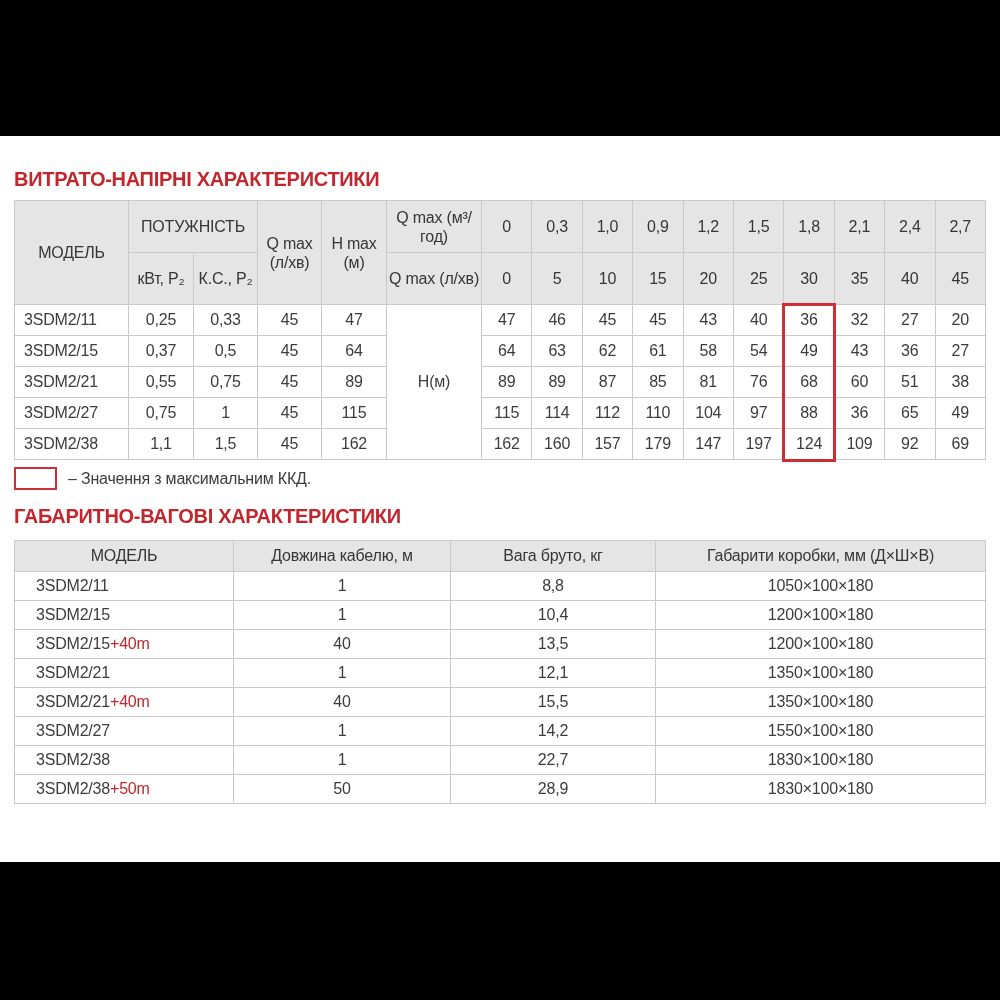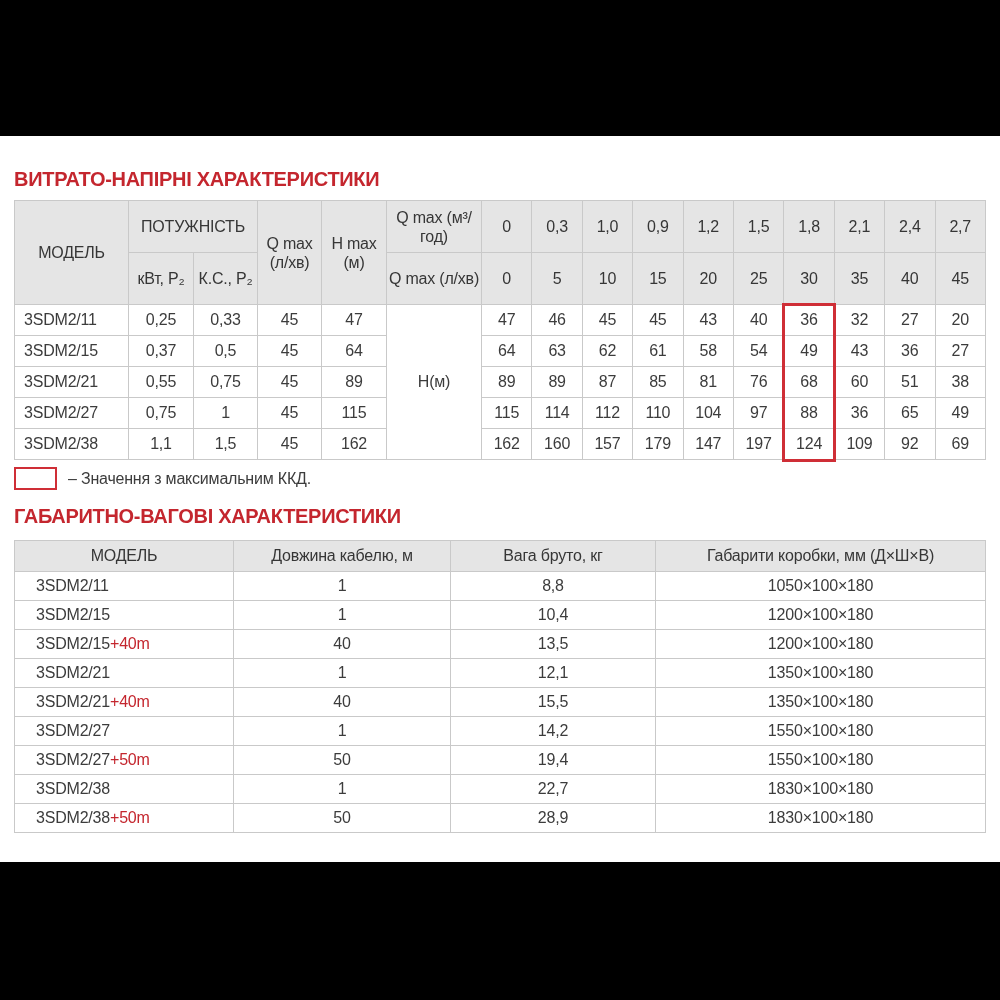--- a/index.html
+++ b/index.html
@@ -245,26 +245,20 @@
           <td>15,5</td>
           <td>1350×100×180</td>
         </tr>
         <tr>
           <td class="model"><span>3SDM2/27</span></td>
           <td>1</td>
           <td>14,2</td>
           <td>1550×100×180</td>
         </tr>
         <tr>
-          <td class="model"><span>3SDM2/27</span><span class="suffix">+50m</span></td>
-          <td>50</td>
-          <td>19,4</td>
-          <td>1550×100×180</td>
-        </tr>
-        <tr>
           <td class="model"><span>3SDM2/38</span></td>
           <td>1</td>
           <td>22,7</td>
           <td>1830×100×180</td>
         </tr>
         <tr>
           <td class="model"><span>3SDM2/38</span><span class="suffix">+50m</span></td>
           <td>50</td>
           <td>28,9</td>
           <td>1830×100×180</td>

